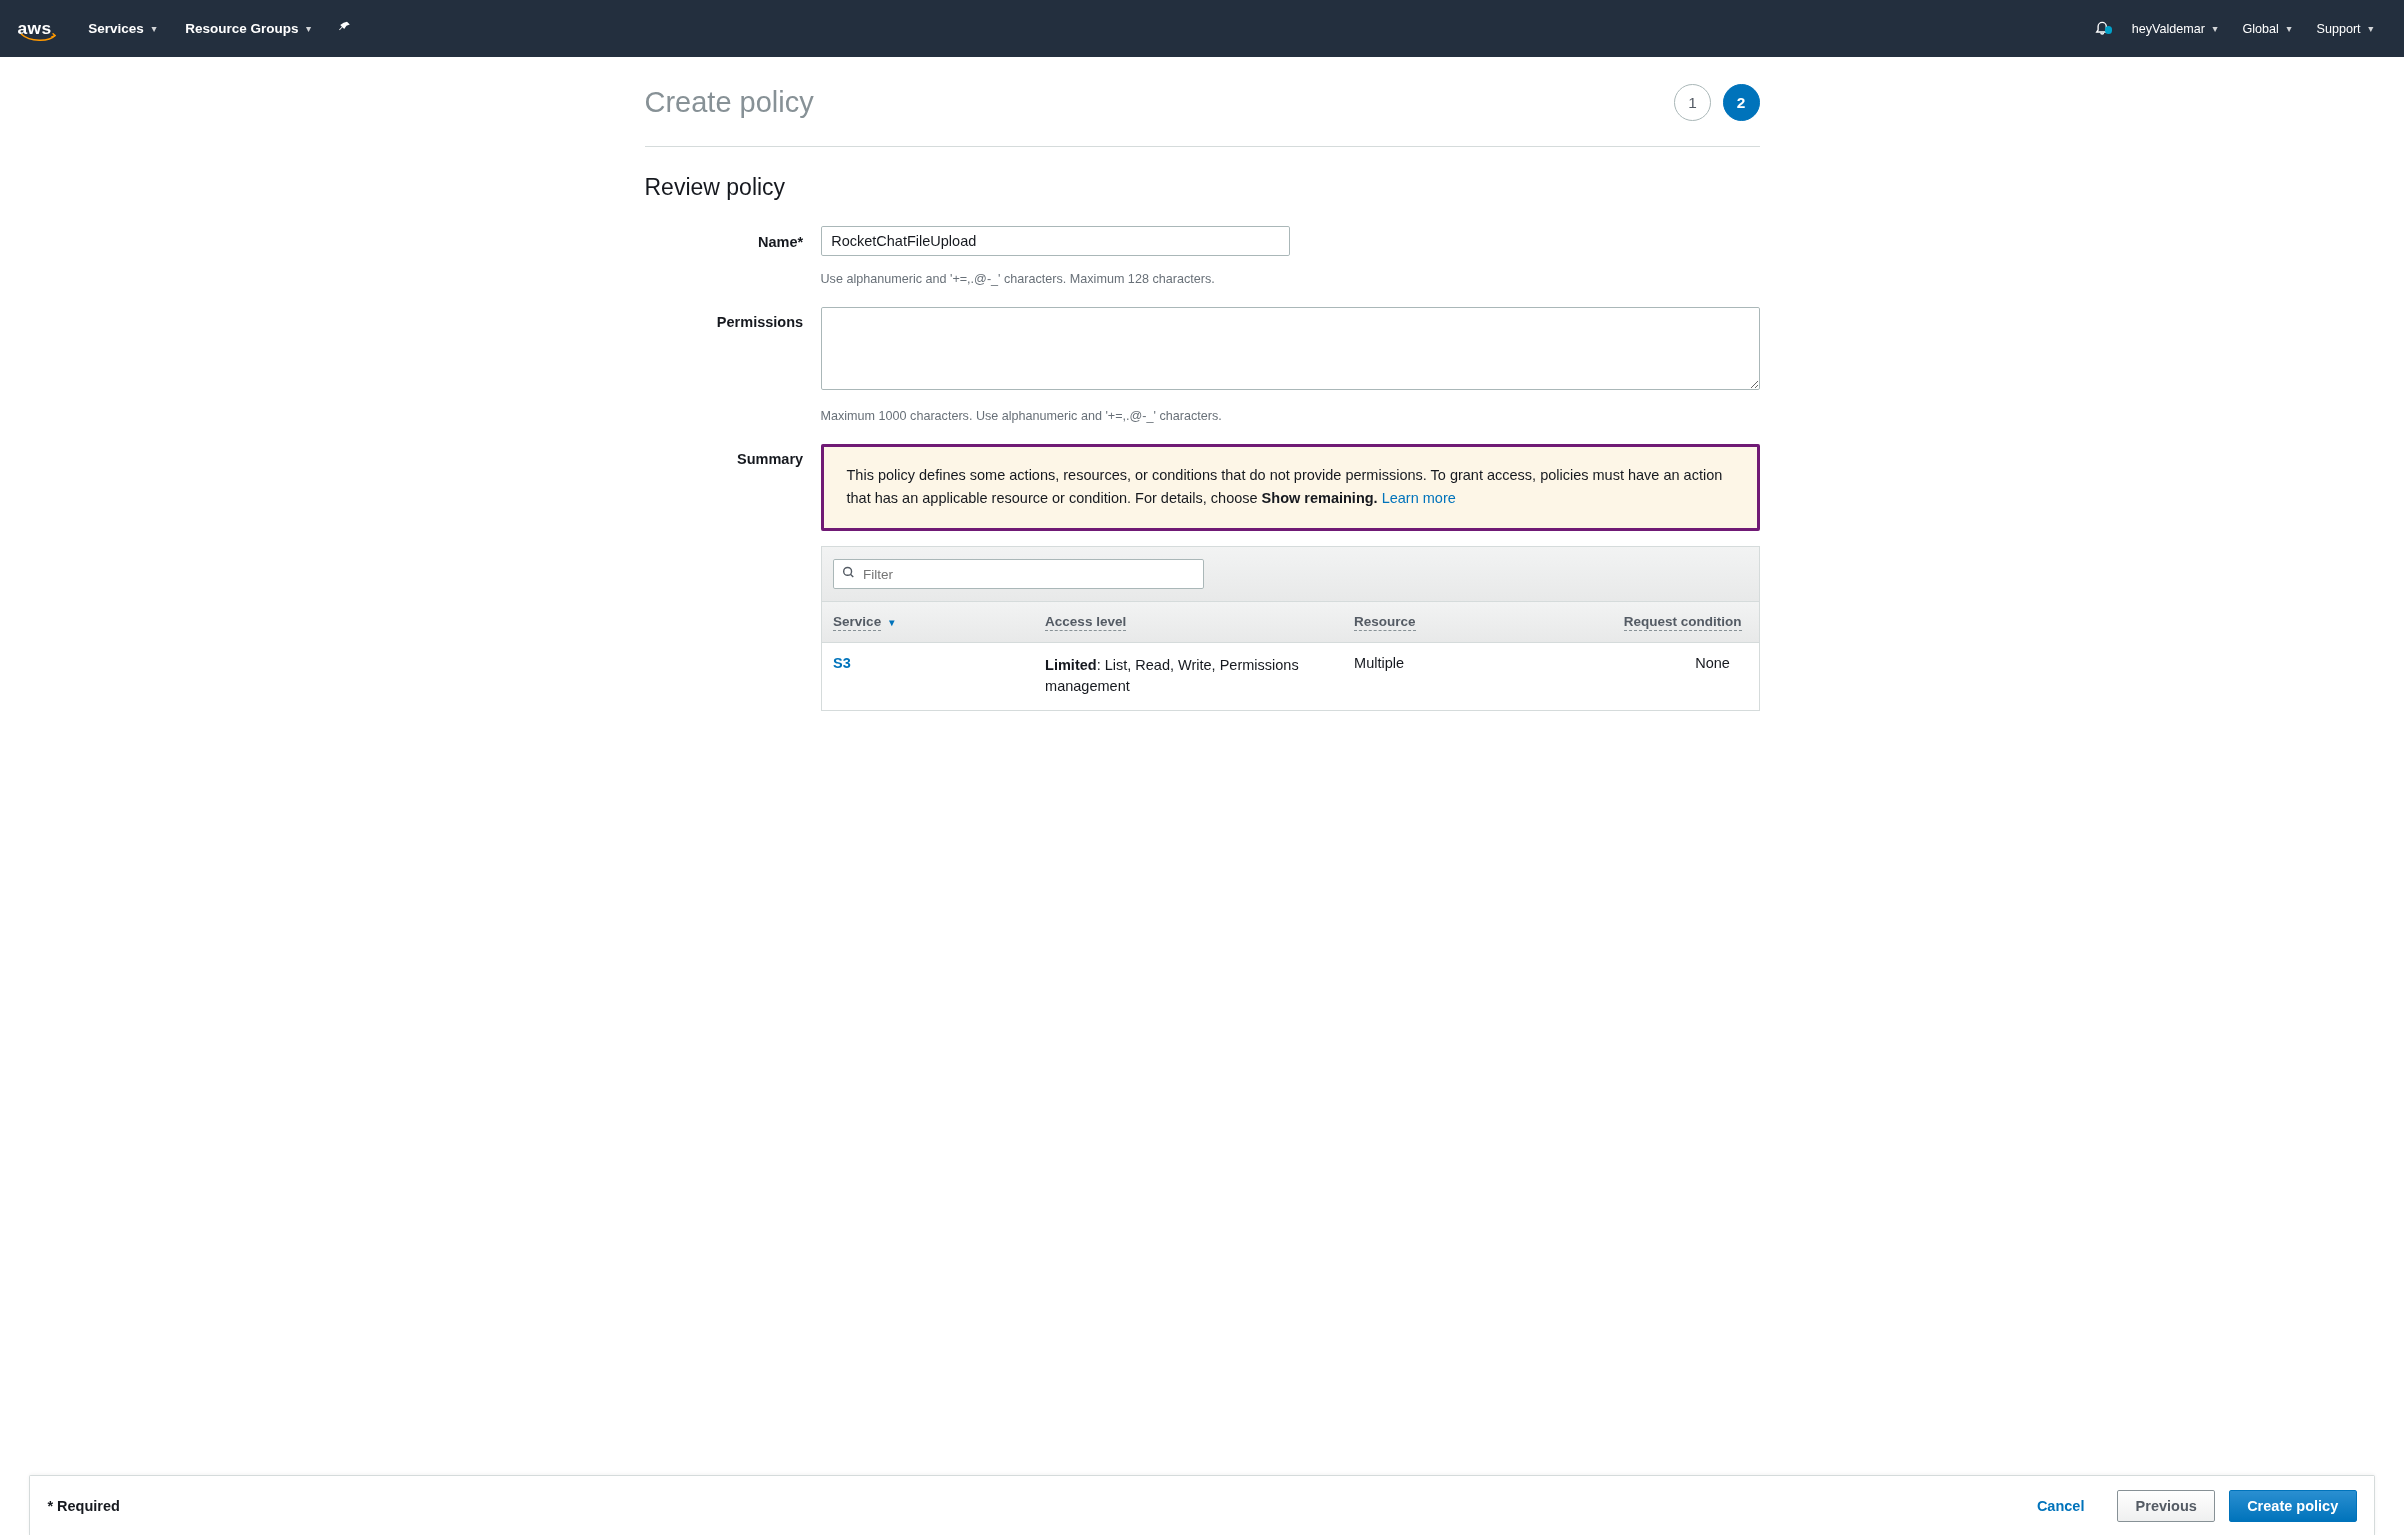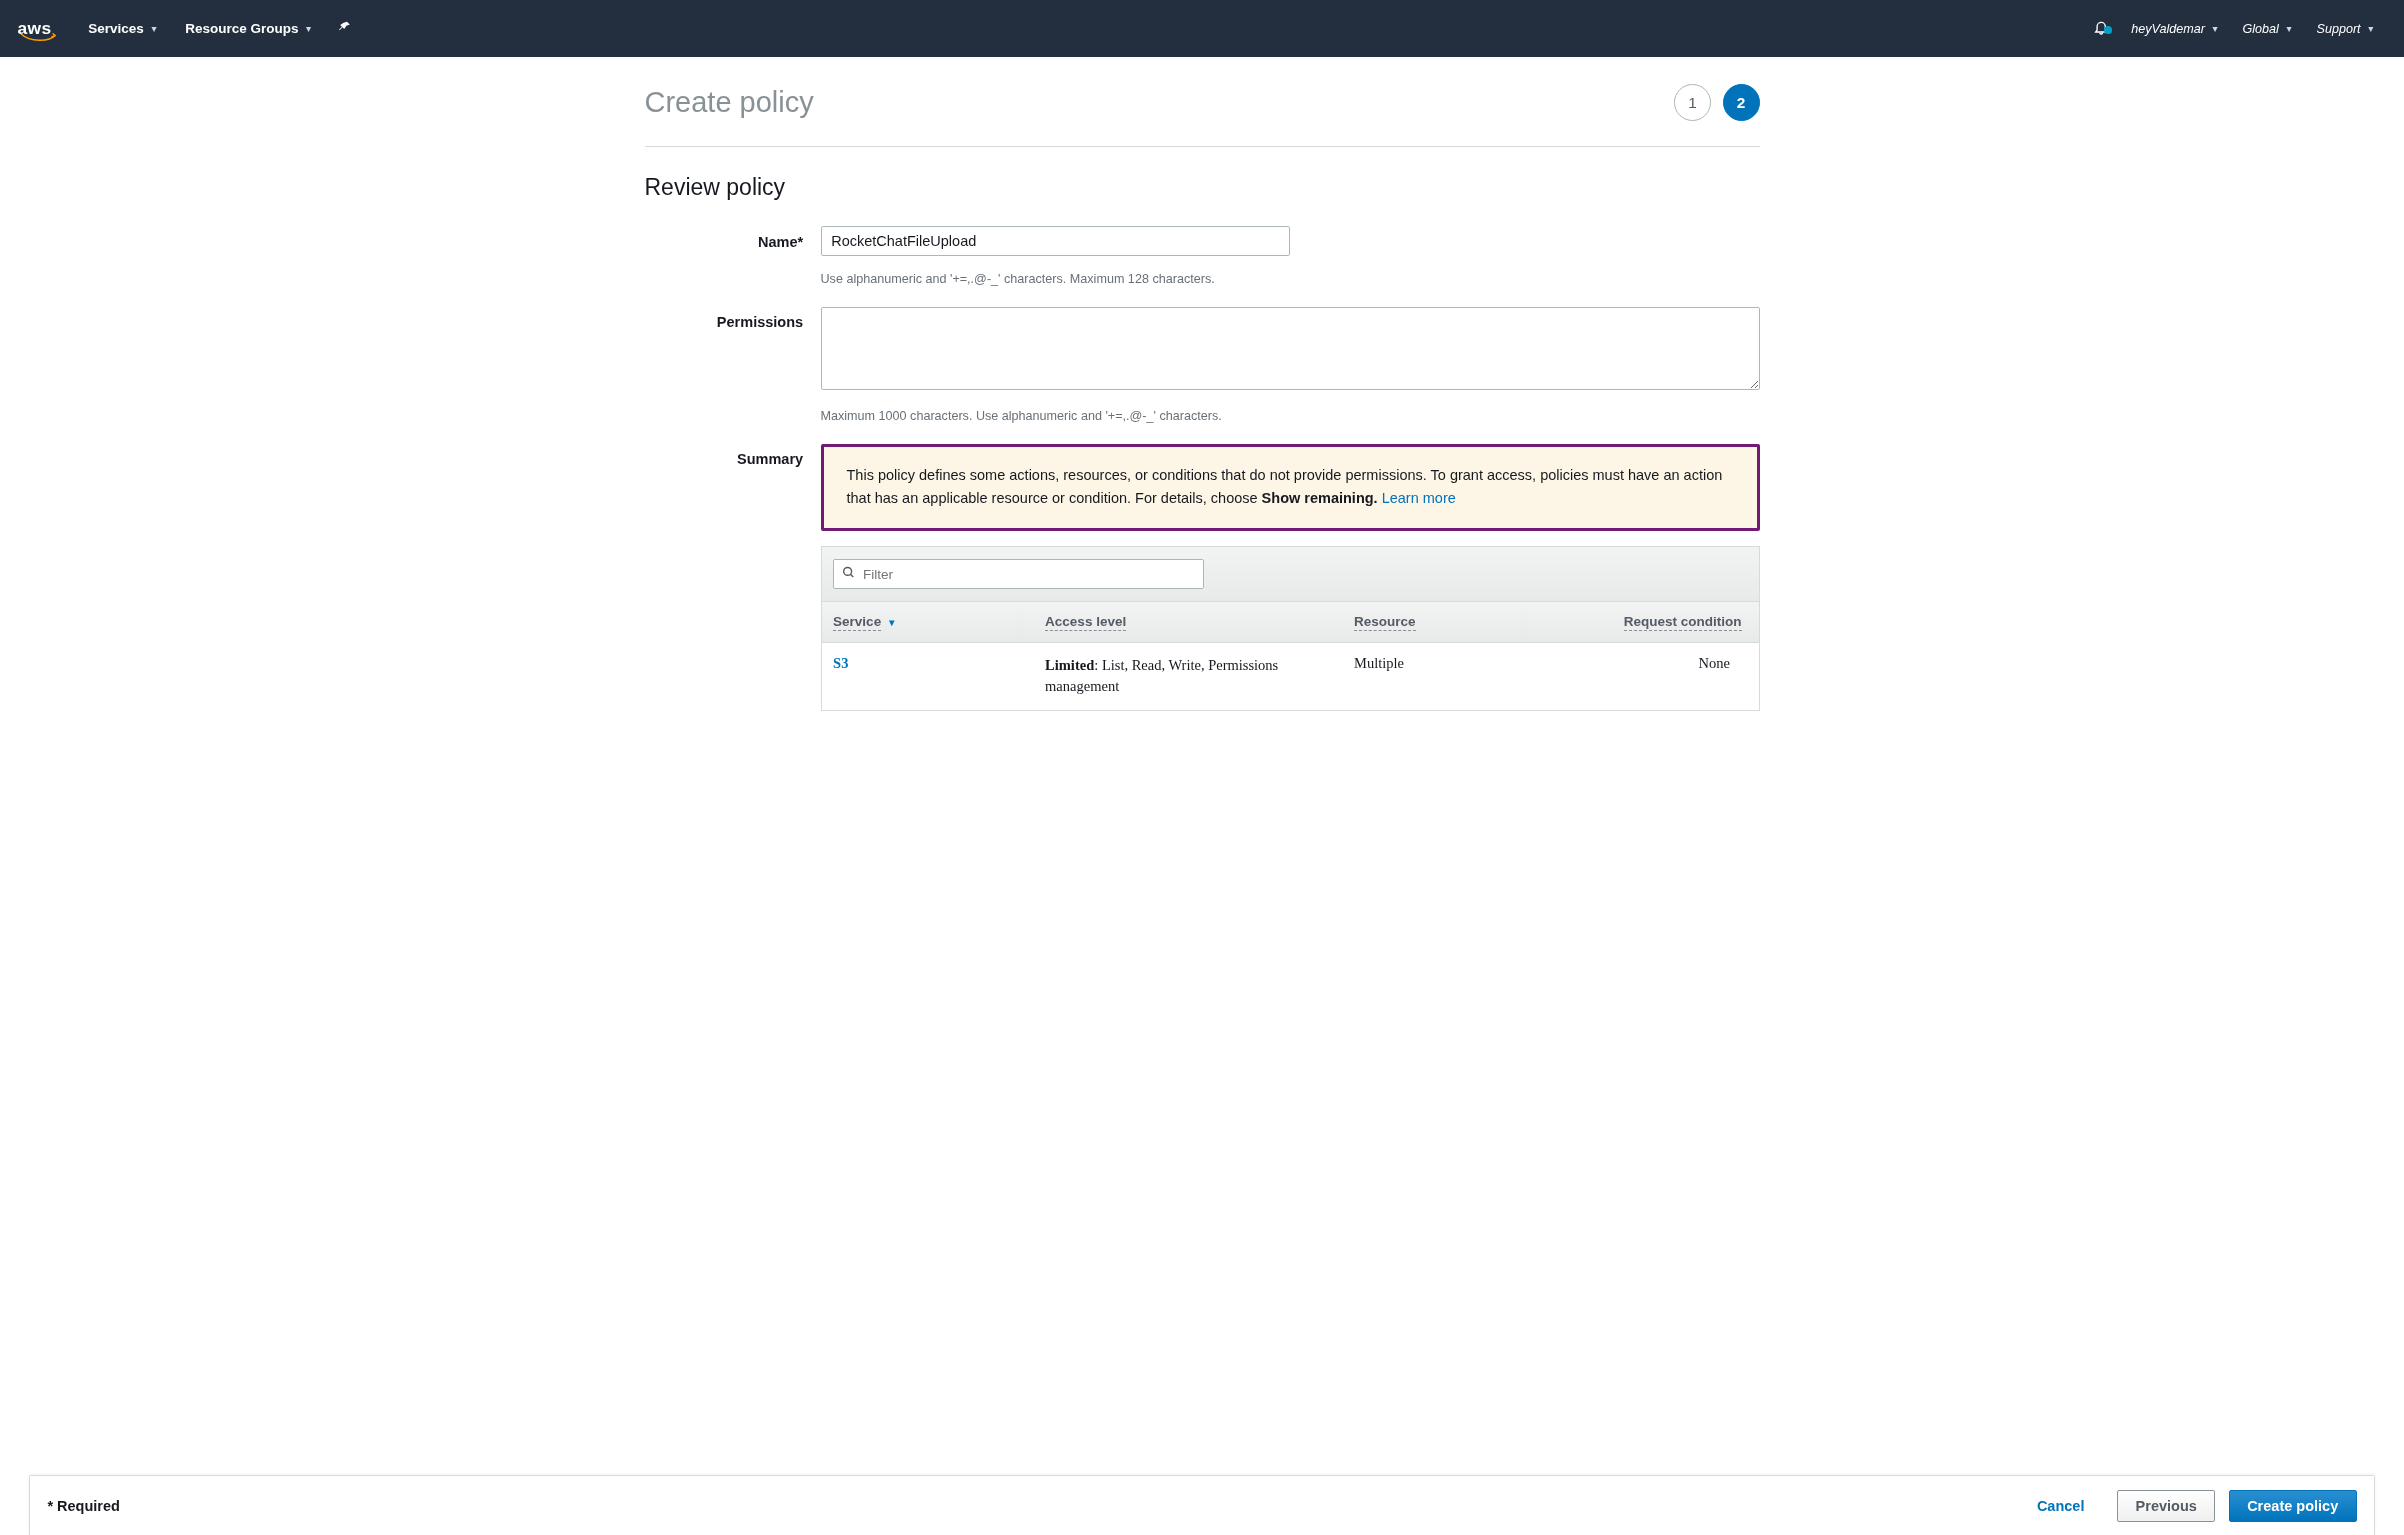--- a/index.html
+++ b/index.html
@@ -9,21 +9,21 @@
 .topbar { background: #232f3e; color: #fff; height: 57px; display: flex; align-items: center; padding: 0 17.4px; font-size: 13.5px; }
 .topbar .logo { margin-right: 23px; position: relative; }
 .topbar .logo-text { font-weight: 700; font-size: 17.4px; letter-spacing: 0.5px; }
 .topbar .logo-swoosh { position: absolute; left: 2.9px; bottom: -3.9px; width: 39px; height: 9.7px; }
 .topbar .nav-item { display: inline-flex; align-items: center; gap: 5.8px; padding: 0 13.5px; height: 41px; cursor: pointer; font-weight: 700; }
 .topbar .caret { font-size: 8.7px; opacity: 0.8; }
 .topbar .pin-icon { font-size: 14.5px; padding: 0 11.6px; cursor: pointer; }
 .topbar .spacer { flex: 1; }
 .topbar .bell-wrap { position: relative; padding: 0 9.7px; cursor: pointer; }
 .topbar .bell-dot { position: absolute; top: 7.7px; right: 7.7px; width: 7.7px; height: 7.7px; background: #00a1c9; border-radius: 50%; }
-.topbar .right-item { display: inline-flex; align-items: center; gap: 5.8px; padding: 0 11.6px; height: 41px; cursor: pointer; font-size: 12.6px; font-style: italic; }
+.topbar .right-item { display: inline-flex; align-items: center; gap: 5.8px; padding: 0 11.6px; height: 41px; cursor: pointer; font-size: 12.6px; }
 
 
 .page { max-width: 1115px; margin: 0 auto; padding: 27px 0 116px; }
 .page-header { display: flex; align-items: center; justify-content: space-between; margin-bottom: 25px; }
 .page-title { font-size: 29px; font-weight: 400; color: #879196; }
 .steps { display: flex; gap: 11.6px; }
 .step { width: 37px; height: 37px; border-radius: 50%; display: flex; align-items: center; justify-content: center; font-size: 15.4px; cursor: pointer; }
 .step.inactive { border: 1px solid #aab7b8; color: #545b64; background: #fff; }
 .step.active { background: #0073bb; color: #fff; border: 1px solid #0073bb; font-weight: 700; }
 hr.divider { border: none; border-top: 1px solid #d5dbdb; margin-bottom: 27px; }
@@ -57,21 +57,21 @@
 .col-service { width: 212px; }
 .col-access { width: 309px; }
 .col-resource { width: 266px; }
 .col-cond { flex: 1; text-align: right; padding-right: 17px; }
 
 .group-row { background: #f4f4f4; padding: 9.7px 13.5px; font-size: 14.5px; color: #16191f; border-bottom: 1px solid #eaeded; }
 .group-row strong { font-weight: 700; }
 .group-row a { color: #0073bb; text-decoration: none; }
 
 .data-row { display: flex; padding: 11.6px; font-size: 14.5px; border-bottom: 1px solid #eaeded; }
-.data-row:last-child { border-bottom: none; font-family: Liberation Serif, serif; }
+.data-row:last-child { border-bottom: none; }
 .data-row .td.col-service a { color: #0073bb; font-weight: 700; text-decoration: none; }
 .td.col-access { line-height: 1.5; }
 .td.col-access strong { font-weight: 700; }
 
 
 .footer-bar { position: fixed; bottom: 0; left: 29px; right: 29px; background: #fff; border: 1px solid #d5dbdb; border-bottom: none; border-radius: 1.9px 1.9px 0 0; padding: 13.5px 17.4px; display: flex; align-items: center; box-shadow: 0 -1px 3.9px rgba(0,0,0,.05); }
 .req-note { font-weight: 700; font-size: 14.5px; color: #16191f; }
 .footer-bar .spacer { flex: 1; }
 .btn { padding: 6.8px 17.4px; font-size: 14.5px; border-radius: 1.9px; cursor: pointer; border: 1px solid transparent; }
 .btn-link { background: none; border: none; color: #0073bb; font-weight: 700; }

